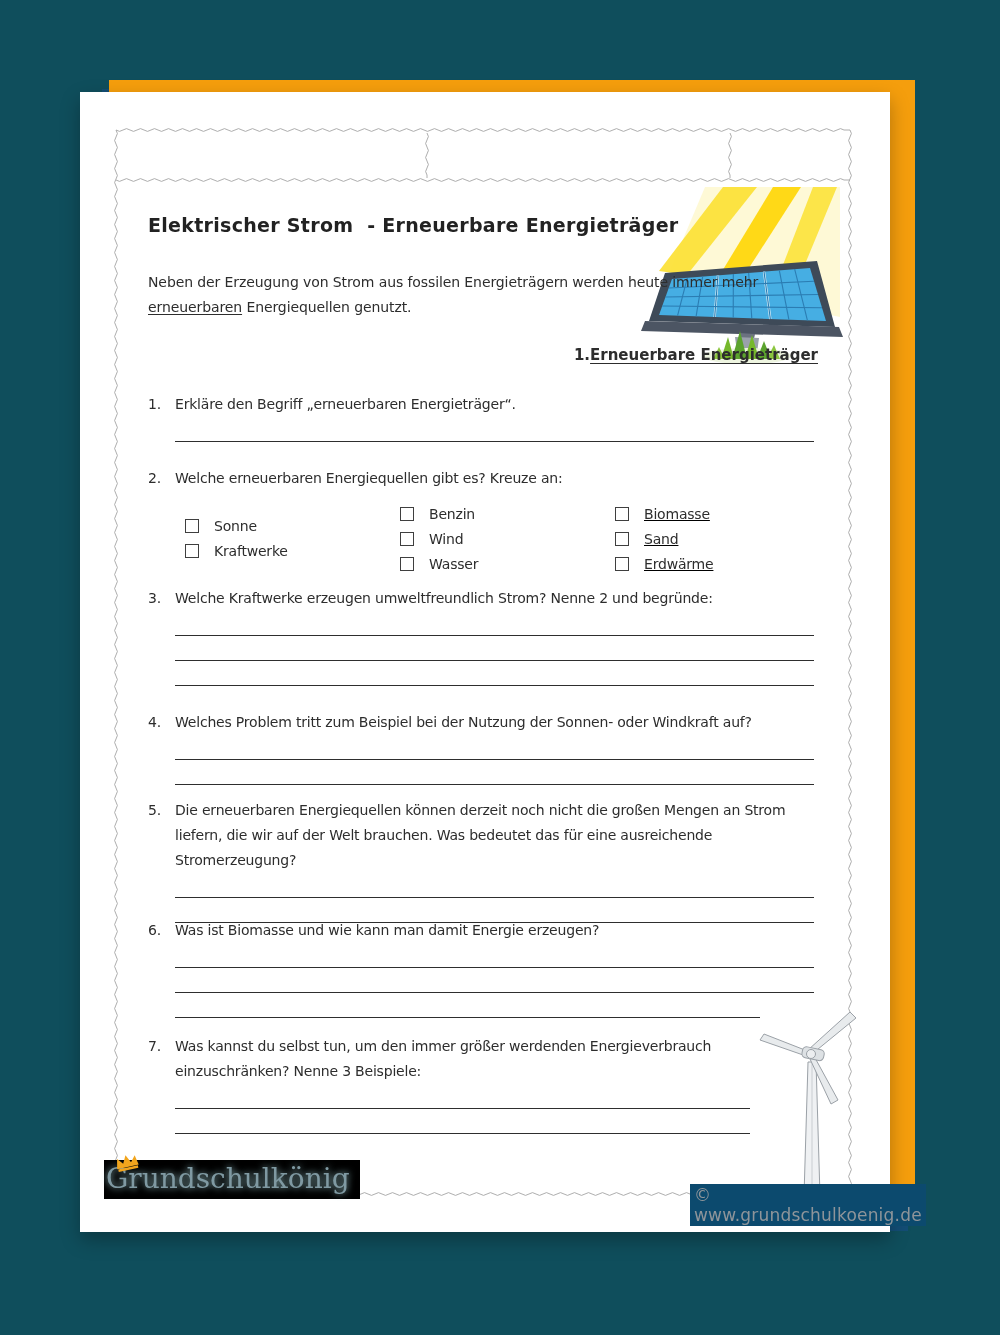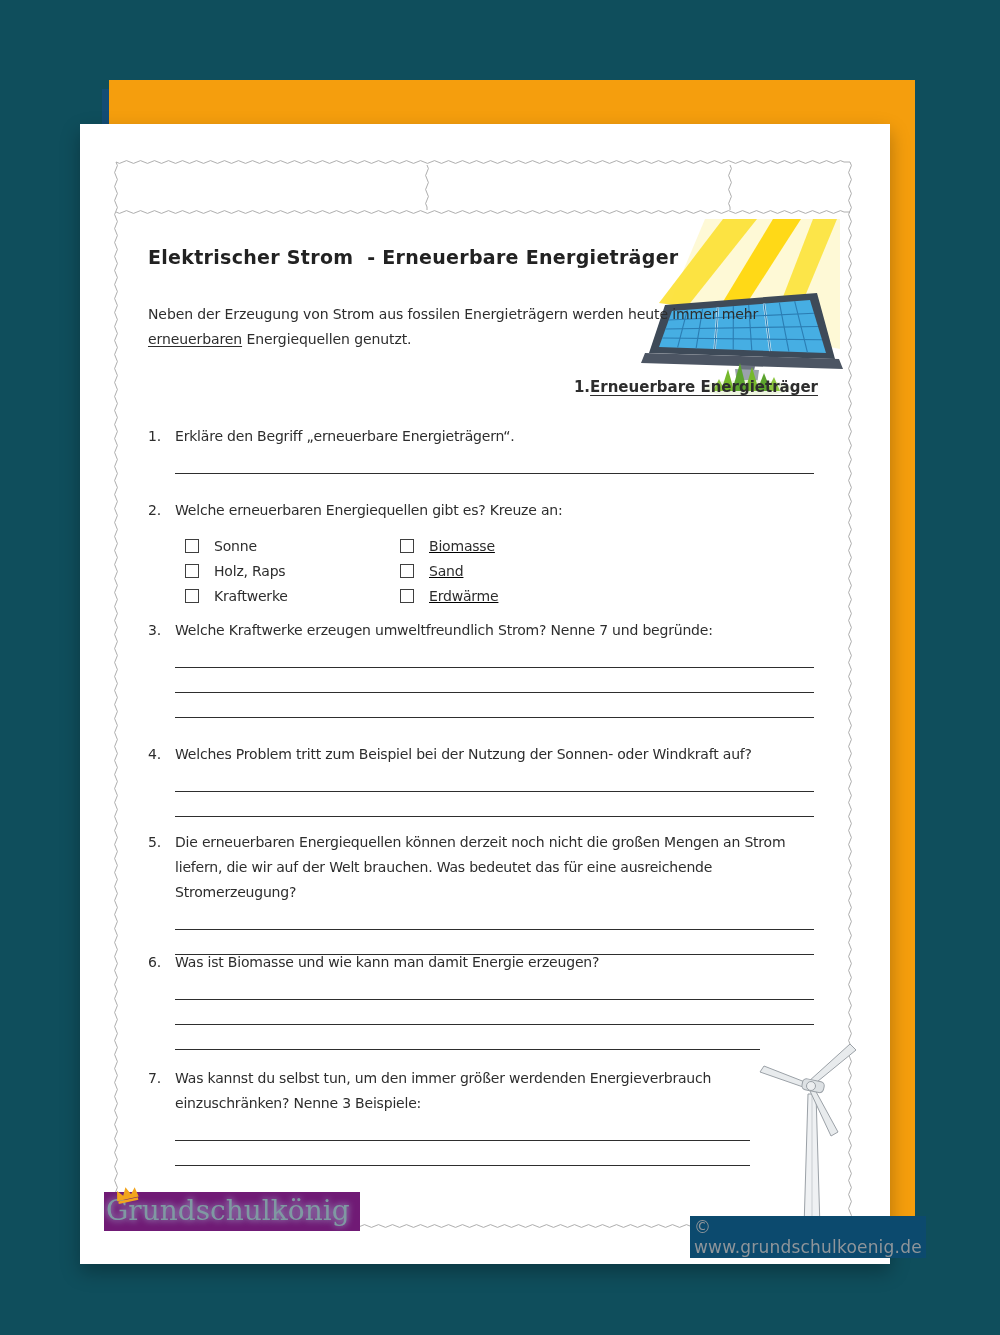--- a/index.html
+++ b/index.html
@@ -7,21 +7,21 @@
     width:1000px;height:1335px;position:relative;overflow:hidden;
     background:#0f4e5c;
     font-family:"DejaVu Sans",sans-serif;
   }
   .orange-sheet{
     position:absolute;left:109px;top:80px;width:806px;height:1142px;
     background:#f59e0d;
     box-shadow:-7px 9px 0 #134d75;
   }
   .paper{
-    position:absolute;left:80px;top:124px;width:810px;height:1140px;
+    position:absolute;left:80px;top:92px;width:810px;height:1140px;
     background:#ffffff;
     box-shadow:0 8px 18px rgba(0,0,0,.28);
   }
   svg.decor{position:absolute;left:0;top:0;width:810px;height:1140px;z-index:1;}
   svg.decor path{fill:none;stroke:#a5a5a5;stroke-width:.9;}
   .hdr-field{position:absolute;top:38px;height:50px;z-index:1;}
   .hf1{left:36px;width:311px;}
   .hf2{left:347px;width:303px;}
   .hf3{left:650px;width:120px;}
 
@@ -46,21 +46,21 @@
   .cb-grid{display:flex;margin-left:37px;margin-top:10px;align-items:center;}
   .cb-col{width:215px;}
   .cb-col:last-child{width:auto;text-decoration:underline;}
   .cb-item{display:flex;align-items:center;height:25px;}
   .cb-box{width:12px;height:12px;border:1.5px solid #3f3f3f;margin-right:15px;flex-shrink:0;background:#fff;}
   .cb-label{font-size:14px;color:#2d2d2d;letter-spacing:-0.2px;}
 
   .solar{position:absolute;left:555px;top:95px;width:215px;height:190px;z-index:1;}
   .turbine{position:absolute;left:672px;top:912px;width:120px;height:200px;z-index:1;}
 
-  .logo{position:absolute;left:24px;top:1068px;z-index:3;background:#701a75;padding:2px 10px 4px 2px;}
+  .logo{position:absolute;left:24px;top:1068px;z-index:3;background:#000000;padding:2px 10px 4px 2px;}
   .logo-text{
     font-family:"DejaVu Serif",serif;font-size:28px;color:#7f99a2;letter-spacing:0;
     text-shadow:0 0 7px rgba(170,220,225,.9);
   }
   .crown{position:absolute;left:10px;top:-6px;transform:rotate(-12deg);}
   .copyright{
     position:absolute;left:610px;top:1092px;z-index:3;background:#0c4a6e;
     font-size:17px;color:#8f959a;padding:1px 4px;letter-spacing:.2px;
   }
 </style>
@@ -131,66 +131,76 @@
 
   <div class="content title">Elektrischer Strom  - Erneuerbare Energieträger</div>
 
   <div class="content intro"><span>Neben der Erzeugung von Strom aus fossilen Energieträgern werden heute immer mehr </span><u>erneuerbaren</u><span> Energiequellen genutzt.</span></div>
 
   <div class="content section"><span class="num">1.</span><u>Erneuerbare Energieträger</u></div>
 
   <div class="q q1">
     <div class="qrow">
         <span class="qnum">1.</span>
-        <span class="qtext">Erkläre den Begriff „erneuerbare Energieträgern“.</span>
+        <span class="qtext">Erkläre den Begriff „erneuerbaren Energieträger“.</span>
       </div>
     <div class="ans"></div>
   </div>
 
   <div class="q q2">
     <div class="qrow">
         <span class="qnum">2.</span>
         <span class="qtext">Welche erneuerbaren Energiequellen gibt es? Kreuze an:</span>
       </div>
     <div class="cb-grid">
       <div class="cb-col">
         <div class="cb-item">
             <span class="cb-box"></span>
             <span class="cb-label">Sonne</span>
           </div>
         <div class="cb-item">
             <span class="cb-box"></span>
-            <span class="cb-label">Holz, Raps</span>
-          </div>
-        <div class="cb-item">
-            <span class="cb-box"></span>
             <span class="cb-label">Kraftwerke</span>
           </div>
       </div>
       <div class="cb-col">
         <div class="cb-item">
             <span class="cb-box"></span>
+            <span class="cb-label">Benzin</span>
+          </div>
+        <div class="cb-item">
+            <span class="cb-box"></span>
+            <span class="cb-label">Wind</span>
+          </div>
+        <div class="cb-item">
+            <span class="cb-box"></span>
+            <span class="cb-label">Wasser</span>
+          </div>
+      </div>
+      <div class="cb-col">
+        <div class="cb-item">
+            <span class="cb-box"></span>
             <span class="cb-label">Biomasse</span>
           </div>
         <div class="cb-item">
             <span class="cb-box"></span>
             <span class="cb-label">Sand</span>
           </div>
         <div class="cb-item">
             <span class="cb-box"></span>
             <span class="cb-label">Erdwärme</span>
           </div>
       </div>
     </div>
   </div>
 
   <div class="q q3">
     <div class="qrow">
         <span class="qnum">3.</span>
-        <span class="qtext">Welche Kraftwerke erzeugen umweltfreundlich Strom? Nenne 7 und begründe:</span>
+        <span class="qtext">Welche Kraftwerke erzeugen umweltfreundlich Strom? Nenne 2 und begründe:</span>
       </div>
     <div class="ans"></div>
     <div class="ans"></div>
     <div class="ans"></div>
   </div>
 
   <div class="q q4">
     <div class="qrow">
         <span class="qnum">4.</span>
         <span class="qtext">Welches Problem tritt zum Beispiel bei der Nutzung der Sonnen- oder Windkraft auf?</span>

